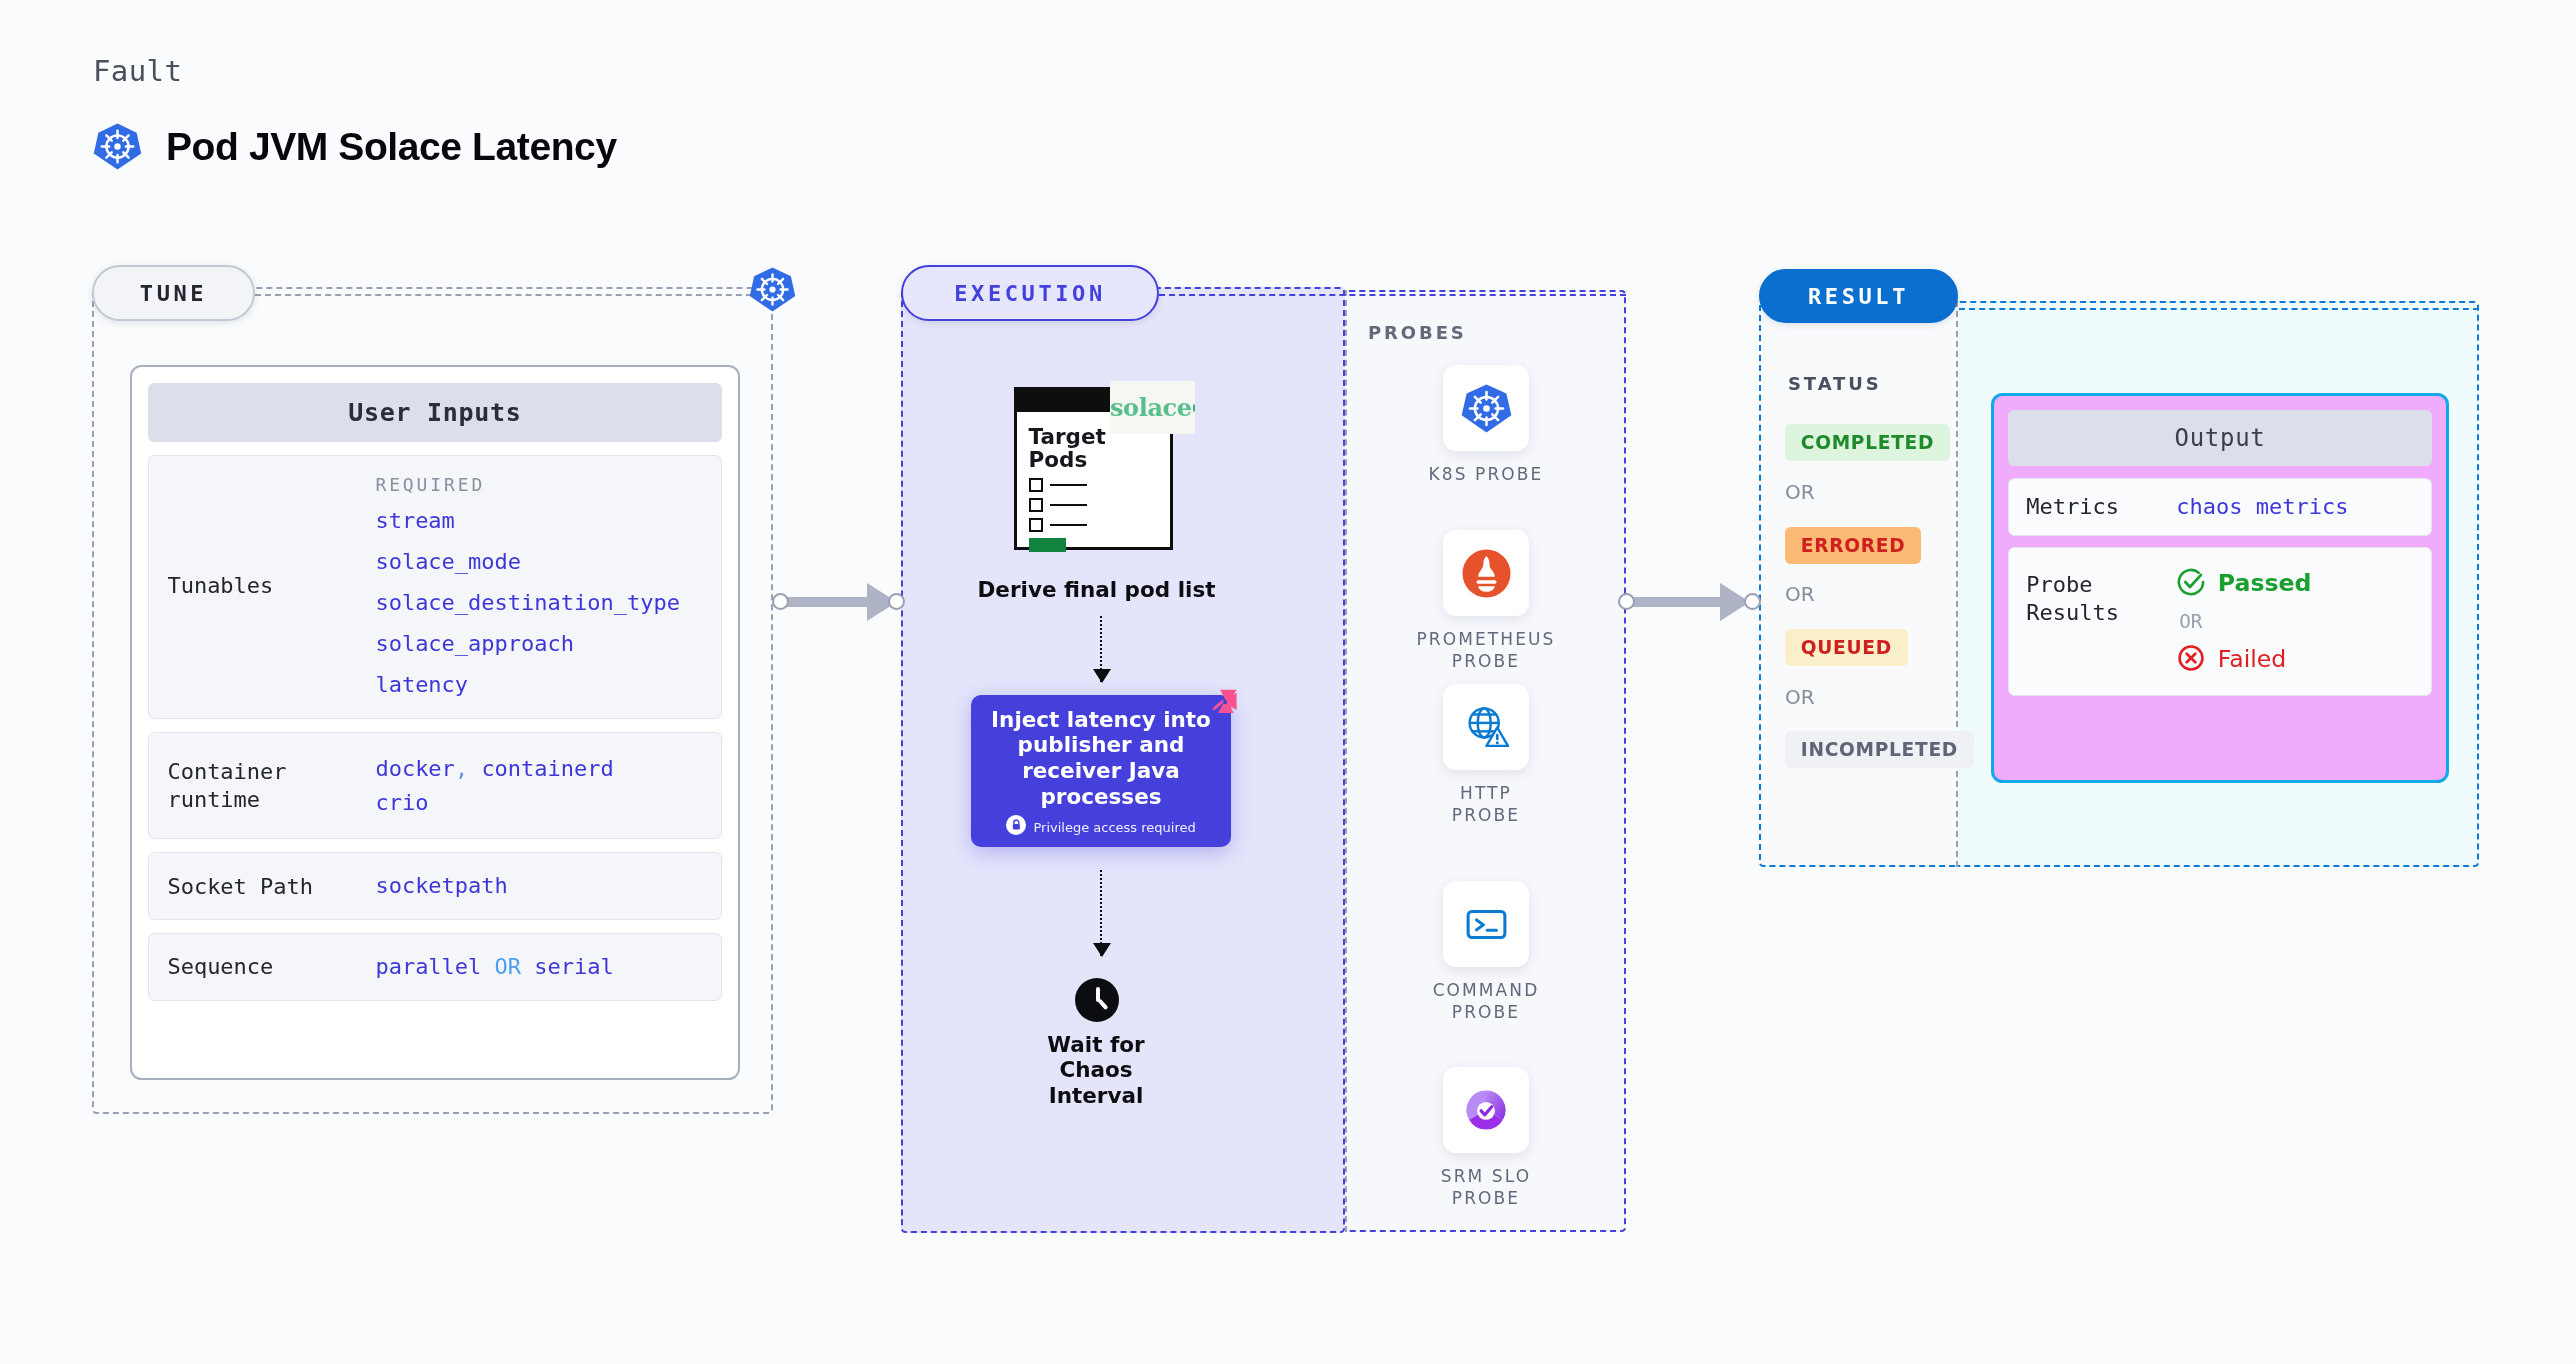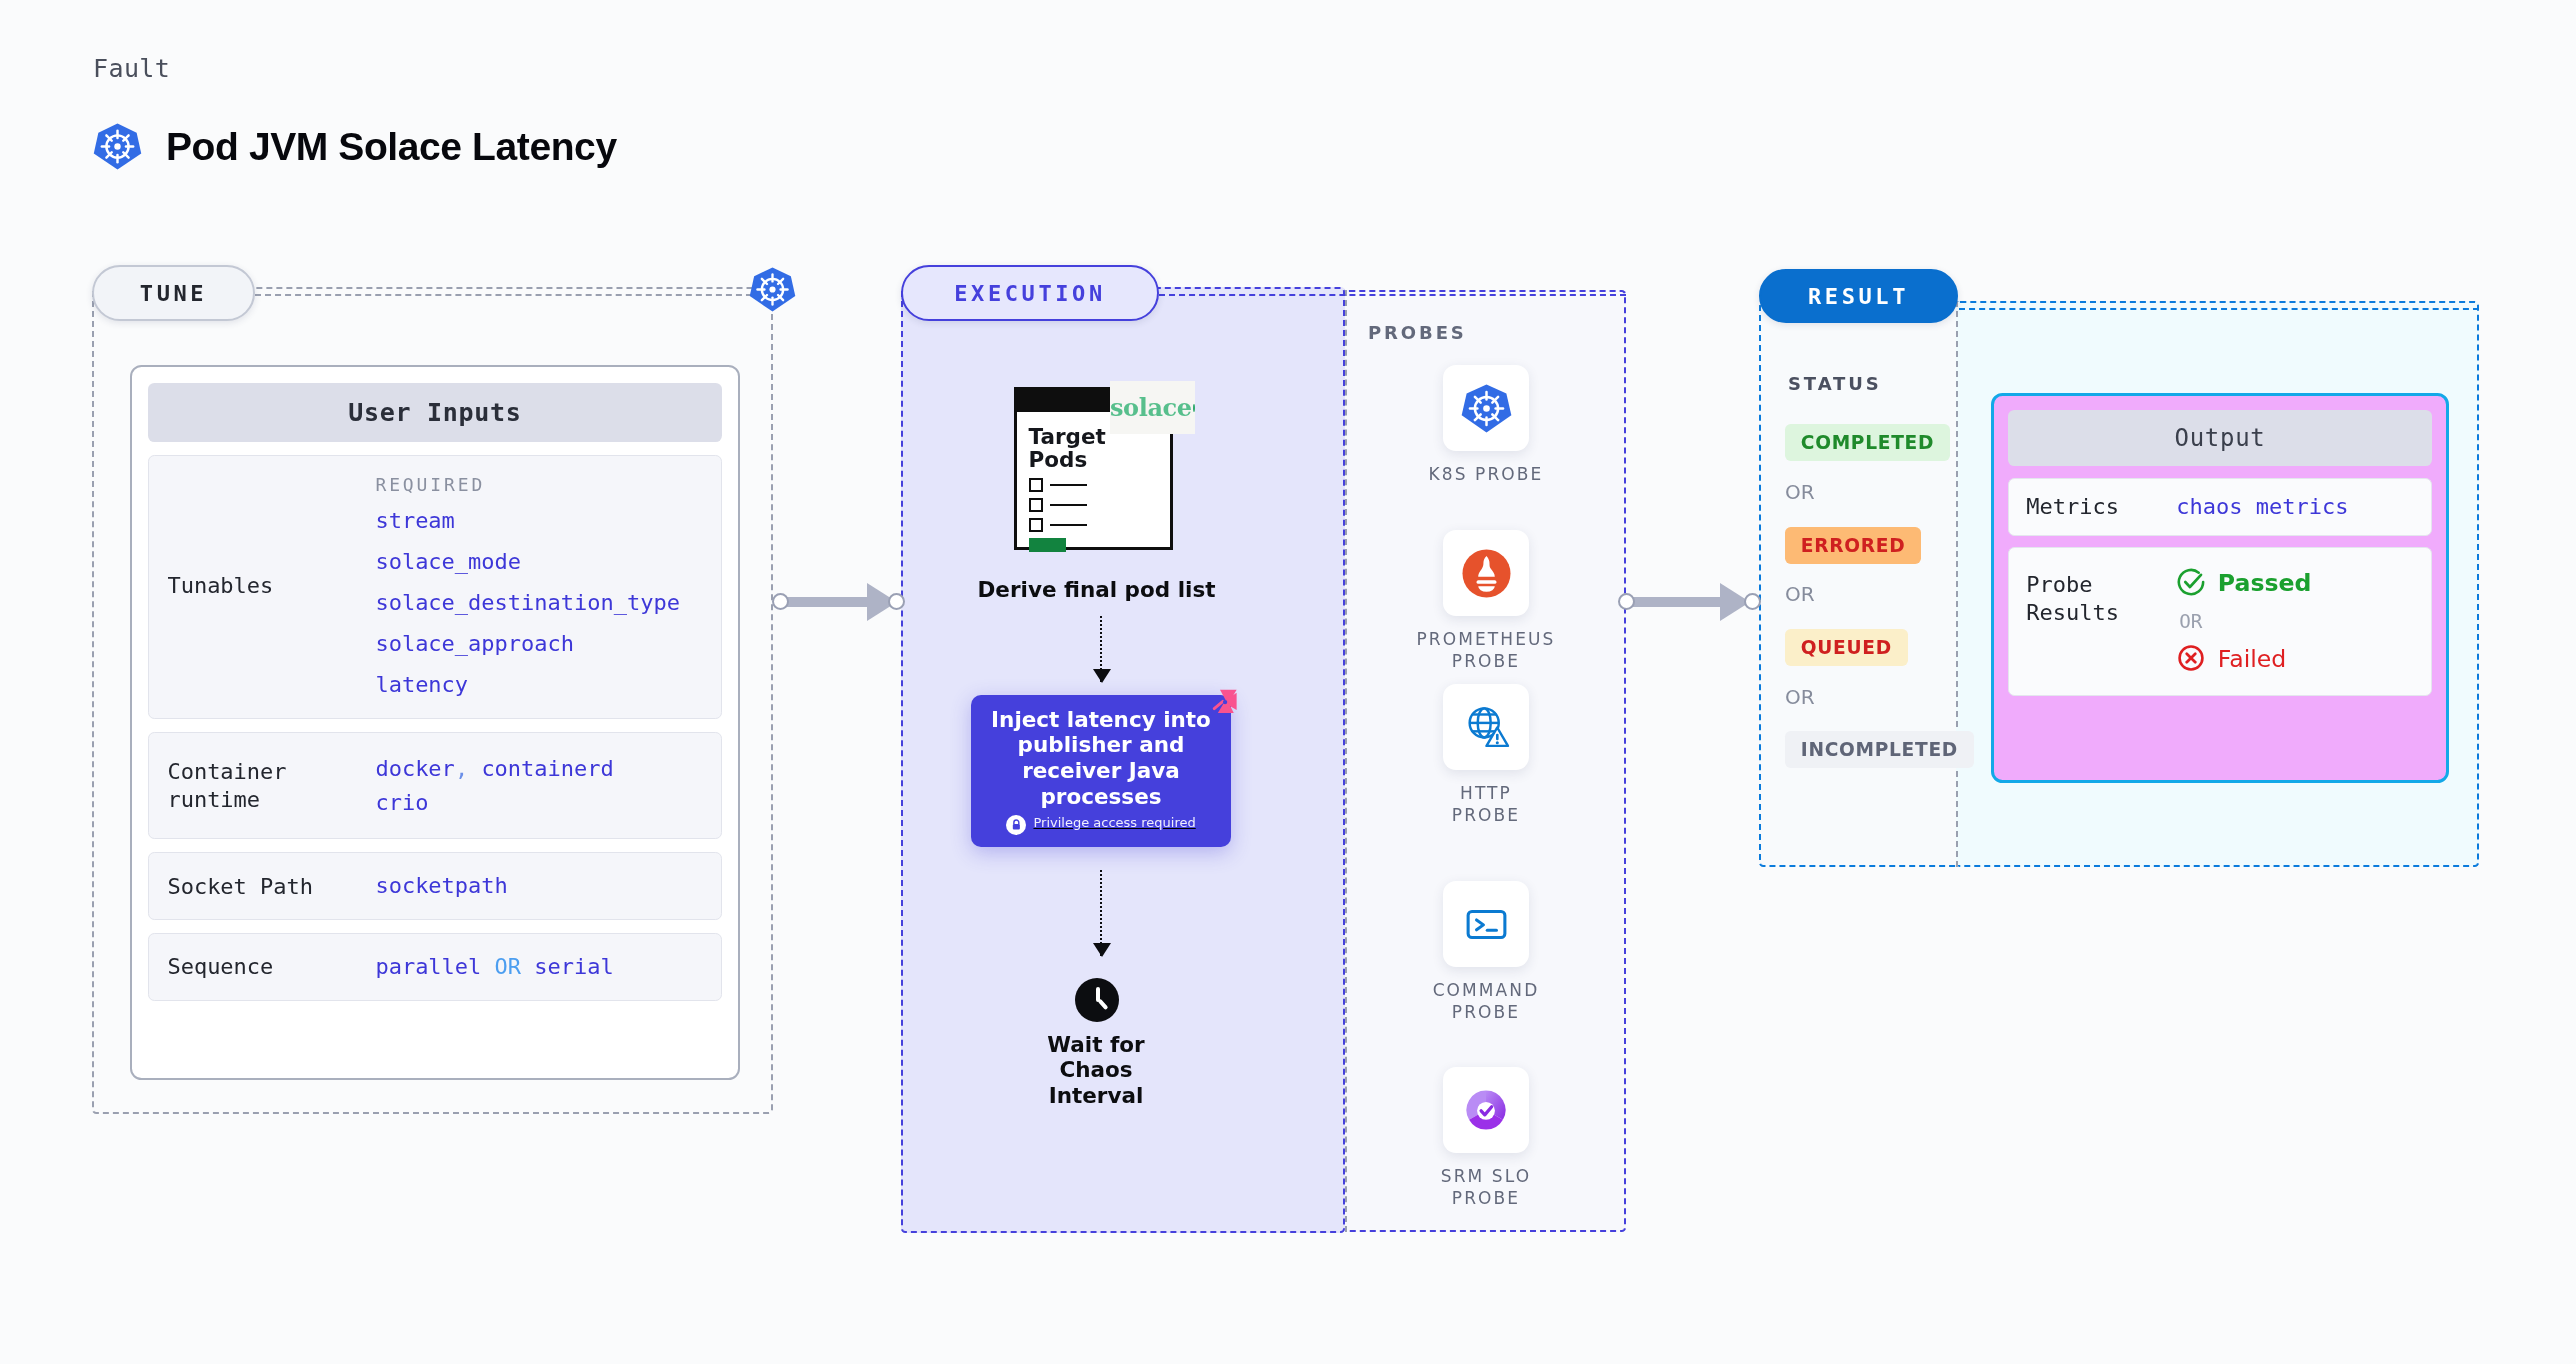--- a/index.html
+++ b/index.html
@@ -8,21 +8,21 @@
     background: #fafbfc;
     font-family: "Liberation Sans", sans-serif;
     overflow: hidden;
   }
   .page { position: relative; width: 2576px; height: 1365px; }
 
   
   .hdr-fault {
     position: absolute; left: 93px; top: 54px;
     font-family: "DejaVu Sans Mono", monospace;
-    font-size: 25px; color: #4a4f5c; letter-spacing: 0.4px;
+    font-size: 29px; color: #4a4f5c; letter-spacing: 0.4px;
   }
   .hdr-row { position: absolute; left: 93px; top: 122px; display: flex; align-items: center; gap: 24px; }
   .hdr-title { font-size: 39px; font-weight: 700; color: #07080d; letter-spacing: -0.4px; }
 
   
   .k8s { display:block; }
 
   
   .pill {
     position: absolute; display: flex; align-items: center; justify-content: center;
@@ -128,21 +128,21 @@
   .inject-box {
     position: absolute; left: 971px; top: 695px; width: 260px; height: 152px;
     background: #4540dc; border-radius: 10px;
     display: flex; flex-direction: column; align-items: center; justify-content: center;
     box-shadow: 0 5.7px 20px rgba(69,64,220,0.30);
   }
   .inject-txt {
     color: #ffffff; font-size: 21.5px; font-weight: 700; text-align: center; line-height: 1.2;
     padding: 0 17px; font-family: "DejaVu Sans", sans-serif;
   }
-  .priv { display: flex; align-items: flex-start; gap: 7.2px; margin-top: 5.7px; text-decoration: underline; }
+  .priv { display: flex; align-items: flex-end; gap: 7.2px; margin-top: 5.7px; }
   .priv-txt { color: #f0effd; font-size: 13px; font-family: "DejaVu Sans", sans-serif; }
   .lock-circle {
     width: 20px; height: 20px; border-radius: 50%; background: #ffffff;
     display: flex; align-items: center; justify-content: center;
   }
   .pinwheel { position: absolute; right: -10px; top: -11.5px; }
 
   .clock {
     position: absolute; left: 1075px; top: 978px;
     width: 44px; height: 44px; border-radius: 50%; background: #0c0d10;

